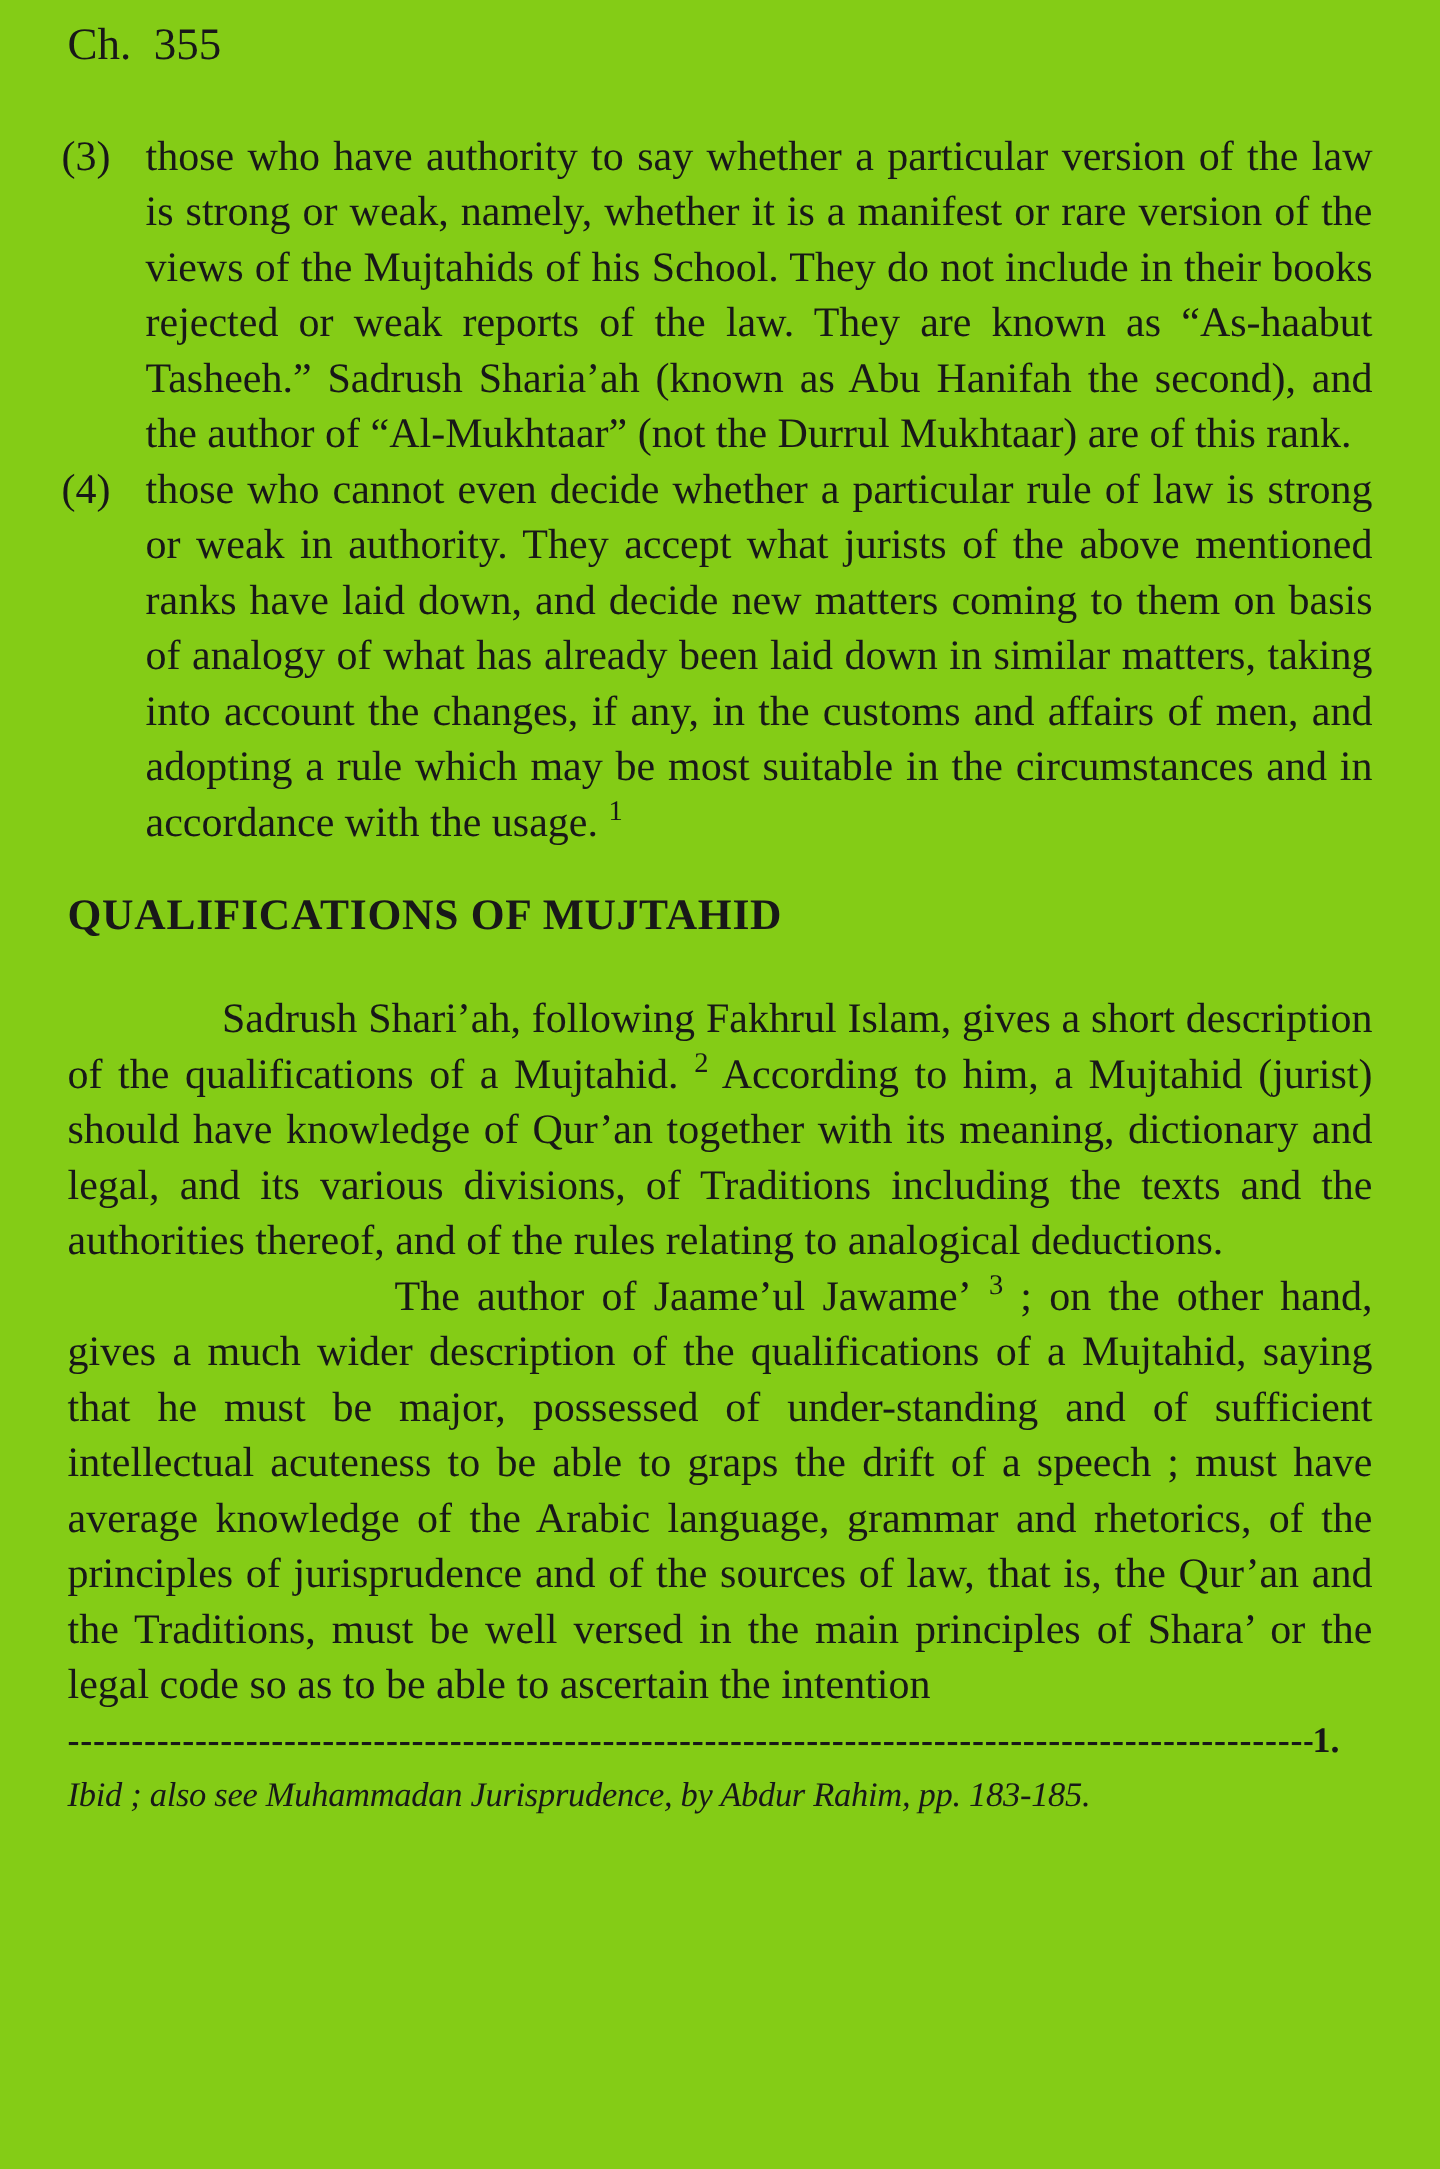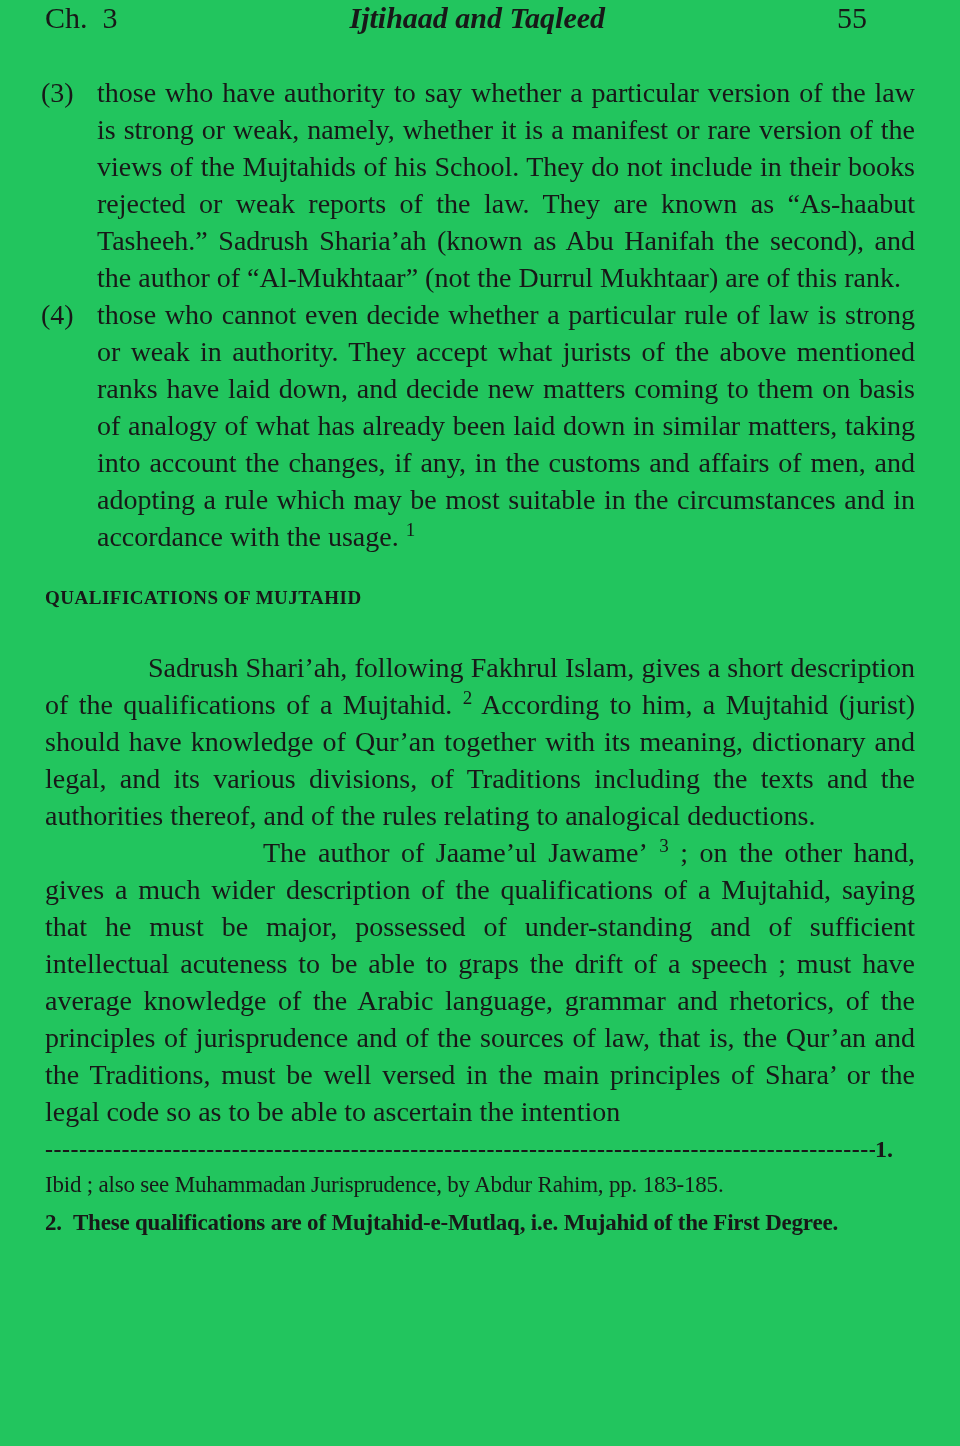--- a/index.html
+++ b/index.html
@@ -1,72 +1,71 @@
 <!DOCTYPE html>
 <html><head>
 <meta charset="utf-8">
 <style>
   html,body{margin:0;padding:0;background:#e8e8e8;}
   .page{
     position:relative;
     width:960px;height:1446px;
     margin:0 auto;
-    background:#22c55e;
+    background:#84cc16;
     color:#181818;
     font-family:"Liberation Serif", serif;
     box-sizing:border-box;
-    padding:0 45px 0 45px;
+    padding:12px 45px 0 45px;
     overflow:hidden;
   }
   
   .page-header{
     display:flex;align-items:flex-start;
     height:40px;
     font-size:30px;line-height:36px;
   }
   .hdr-chapter{flex:0 0 auto;}
   .hdr-title{flex:1 1 auto;text-align:center;font-style:italic;font-weight:bold;}
   .hdr-pagenum{flex:0 0 auto;padding-right:48px;}
   
   .body-text{font-size:28px;line-height:37px;text-align:justify;}
   .numbered-list{margin-top:34px;}
   .list-item{position:relative;padding-left:52px;}
   .list-marker{position:absolute;left:-4px;top:0;}
   sup.fn-ref{font-size:19px;line-height:0;vertical-align:super;letter-spacing:0;}
   .section-heading{
     margin:24px 0 32px 0;
-    font-size:19px;line-height:38px;
+    font-size:29px;line-height:38px;
     font-weight:bold;letter-spacing:0.5px;
     text-align:left;
   }
   .para{margin:0;}
   .para.indent-med{text-indent:103px;}
   .para.indent-big{text-indent:218px;}
   
   .separator{
     display:flex;align-items:center;
     margin-top:5px;margin-right:22px;
     font-size:24px;font-weight:bold;line-height:28px;
     white-space:nowrap;
   }
   .sep-dashes{flex:1 1 auto;overflow:hidden;letter-spacing:0.5px;}
   .sep-label{flex:0 0 auto;}
   
-  .footnotes{margin-top:3px;font-size:23px;line-height:38px;letter-spacing:-0.2px;}
+  .footnotes{margin-top:3px;font-size:23px;line-height:38px;letter-spacing:-0.2px;font-style:italic;}
   .footnote-line{white-space:nowrap;}
   .footnote-line.bold{font-weight:bold;}
 </style>
 </head>
 <body>
 
 <div class="page">
 
   <div class="page-header">
     <span class="hdr-chapter">Ch.&nbsp;&nbsp;3</span>
-    <span class="hdr-title">Ijtihaad and Taqleed</span>
     <span class="hdr-pagenum">55</span>
   </div>
 
   <div class="numbered-list body-text">
     <div class="list-item"><span class="list-marker">(3)</span><span>those who have authority to say whether a particular version of the law is strong or weak, namely, whether it is a manifest or rare version of the views of the Mujtahids of his School. They do not include in their books rejected or weak reports of the law. They are known as “As-haabut Tasheeh.” Sadrush Sharia’ah (known as Abu Hanifah the second), and the author of “Al-Mukhtaar” (not the Durrul Mukhtaar) are of this rank.</span></div>
     <div class="list-item"><span class="list-marker">(4)</span><span>those who cannot even decide whether a particular rule of law is strong or weak in authority. They accept what jurists of the above mentioned ranks have laid down, and decide new matters coming to them on basis of analogy of what has already been laid down in similar matters, taking into account the changes, if any, in the customs and affairs of men, and adopting a rule which may be most suitable in the circumstances and in accordance with the usage.&nbsp;</span><sup class="fn-ref">1</sup></div>
   </div>
 
   <h2 class="section-heading">QUALIFICATIONS OF MUJTAHID</h2>
 
@@ -74,16 +73,15 @@
 
   <p class="para body-text indent-big"><span>The author of Jaame’ul Jawame’&nbsp;</span><sup class="fn-ref">3</sup><span> ; on the other hand, gives a much wider description of the qualifications of a Mujtahid, saying that he must be major, possessed of under-standing and of sufficient intellectual acuteness to be able to graps the drift of a speech ; must have average knowledge of the Arabic language, grammar and rhetorics, of the principles of jurisprudence and of the sources of law, that is, the Qur’an and the Traditions, must be well versed in the main principles of Shara’ or the legal code so as to be able to ascertain the intention</span></p>
 
   <div class="separator">
     <span class="sep-dashes">------------------------------------------------------------------------------------------------------------------------</span>
     <span class="sep-label">1.</span>
   </div>
 
   <div class="footnotes">
     <div class="footnote-line">Ibid ; also see Muhammadan Jurisprudence, by Abdur Rahim, pp. 183-185.</div>
-    <div class="footnote-line bold">2.&nbsp;&nbsp;These qualifications are of Mujtahid-e-Mutlaq, i.e. Mujahid of the First Degree.</div>
   </div>
 
 </div>
 
 </body></html>

